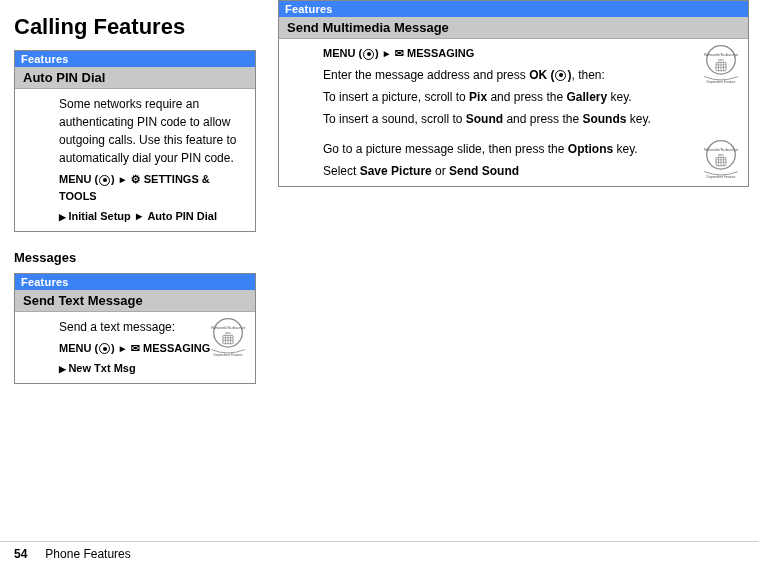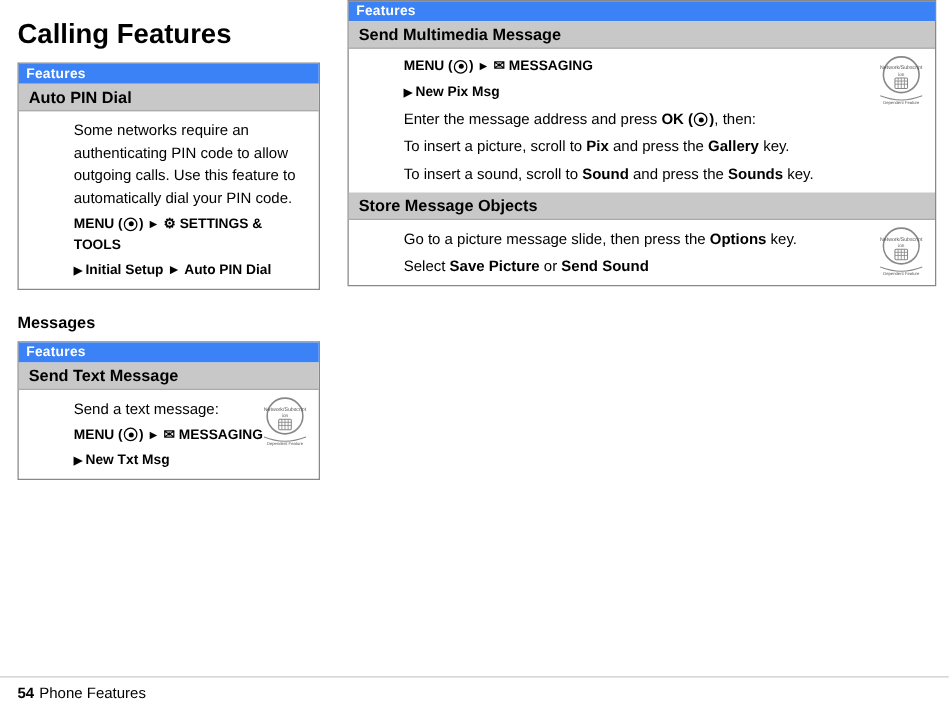--- a/index.html
+++ b/index.html
@@ -135,21 +135,21 @@
       height: 24px;
       display: flex;
       align-items: center;
       padding: 0 14px;
       border-top: 1px solid #ccc;
     }
 
     .footer-page-num {
       font-size: 12px;
       font-weight: bold;
-      margin-right: 4px;
+      margin-right: 18px;
     }
 
     .footer-label {
       font-size: 12px;
     }
 
     
     .right-col .feature-box:first-child {
       margin-top: 0;
     }
@@ -248,27 +248,25 @@
             <line x1="28" y1="23" x2="28" y2="33" stroke="#888" stroke-width="0.8"></line>
             <line x1="19" y1="26" x2="31" y2="26" stroke="#888" stroke-width="0.8"></line>
             <line x1="19" y1="29" x2="31" y2="29" stroke="#888" stroke-width="0.8"></line>
             <path d="M5 40 Q25 48 45 40" fill="none" stroke="#888" stroke-width="1"></path>
             <text x="25" y="48" text-anchor="middle" font-size="4" fill="#555">Dependent Feature</text>
           </svg>
         </div>
         <p class="menu-path">
           MENU (<span class="btn-circle"></span>) <span class="arrow">►</span> ✉ MESSAGING
         </p>
-        <p class="submenu-item">New Pix Msg</p>
         <p>Enter the message address and press <span class="bold">OK (<span class="btn-circle"></span>)</span>, then:</p>
         <p>To insert a picture, scroll to <span class="bold">Pix</span> and press the <span class="bold">Gallery</span> key.</p>
         <p>To insert a sound, scroll to <span class="bold">Sound</span> and press the <span class="bold">Sounds</span> key.</p>
       </div>
 
-      <div class="feature-section-title">Store Message Objects</div>
       <div class="feature-body">
 
         <div class="network-badge">
           <svg viewBox="0 0 50 50" xmlns="http://www.w3.org/2000/svg">
             <circle cx="25" cy="20" r="17" fill="none" stroke="#888" stroke-width="1.5"></circle>
             <text x="25" y="15" text-anchor="middle" font-size="5" fill="#555">Network/Subscript</text>
             <text x="25" y="21" text-anchor="middle" font-size="4.5" fill="#555">ion</text>
             <rect x="19" y="23" width="12" height="10" rx="1" fill="none" stroke="#888" stroke-width="1"></rect>
             <line x1="22" y1="23" x2="22" y2="33" stroke="#888" stroke-width="0.8"></line>
             <line x1="25" y1="23" x2="25" y2="33" stroke="#888" stroke-width="0.8"></line>

